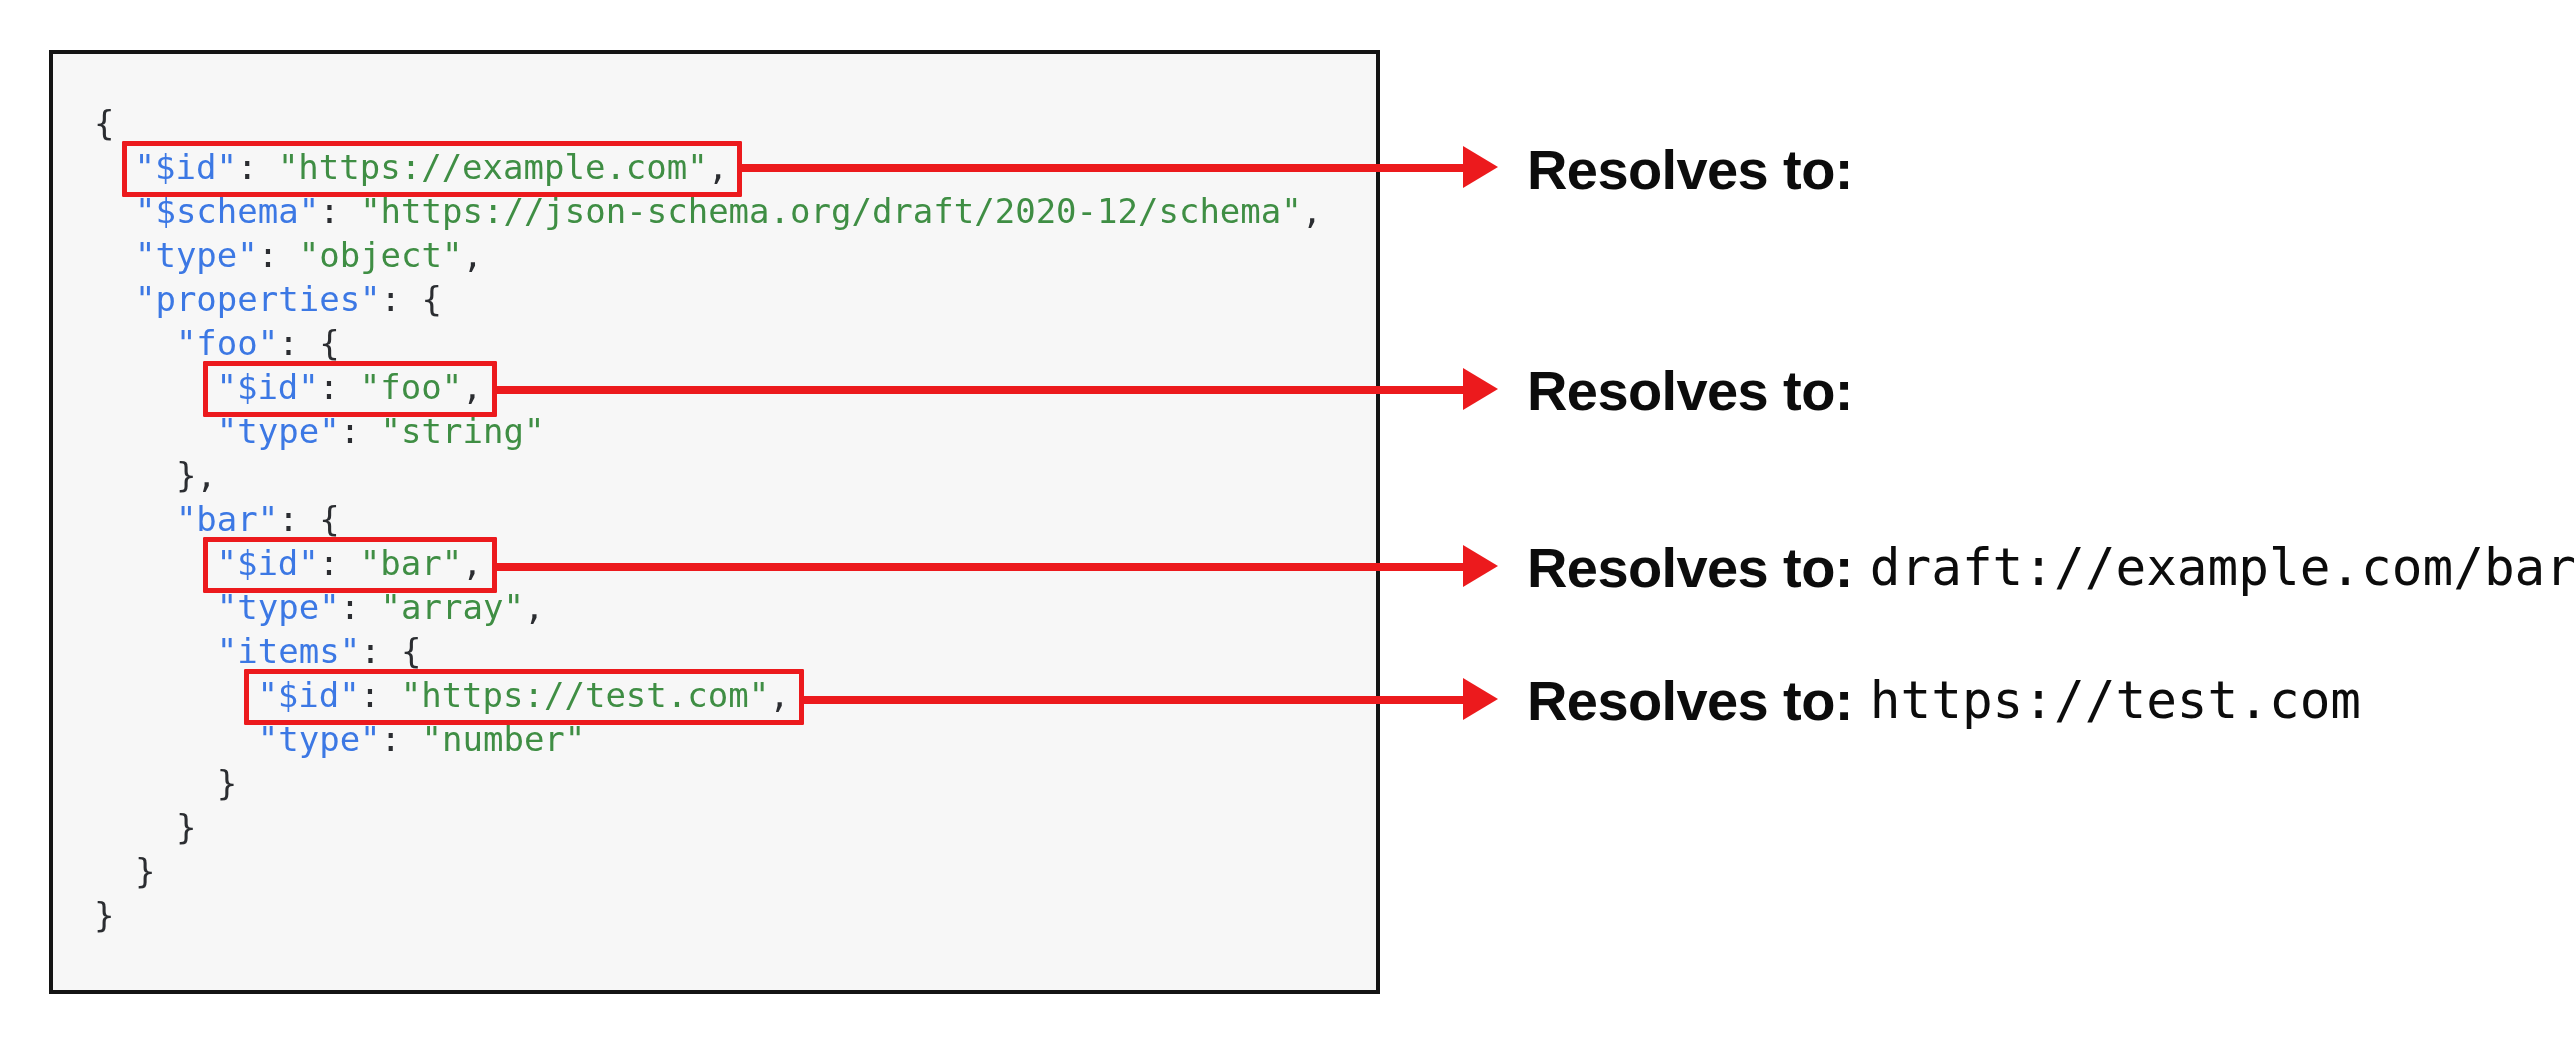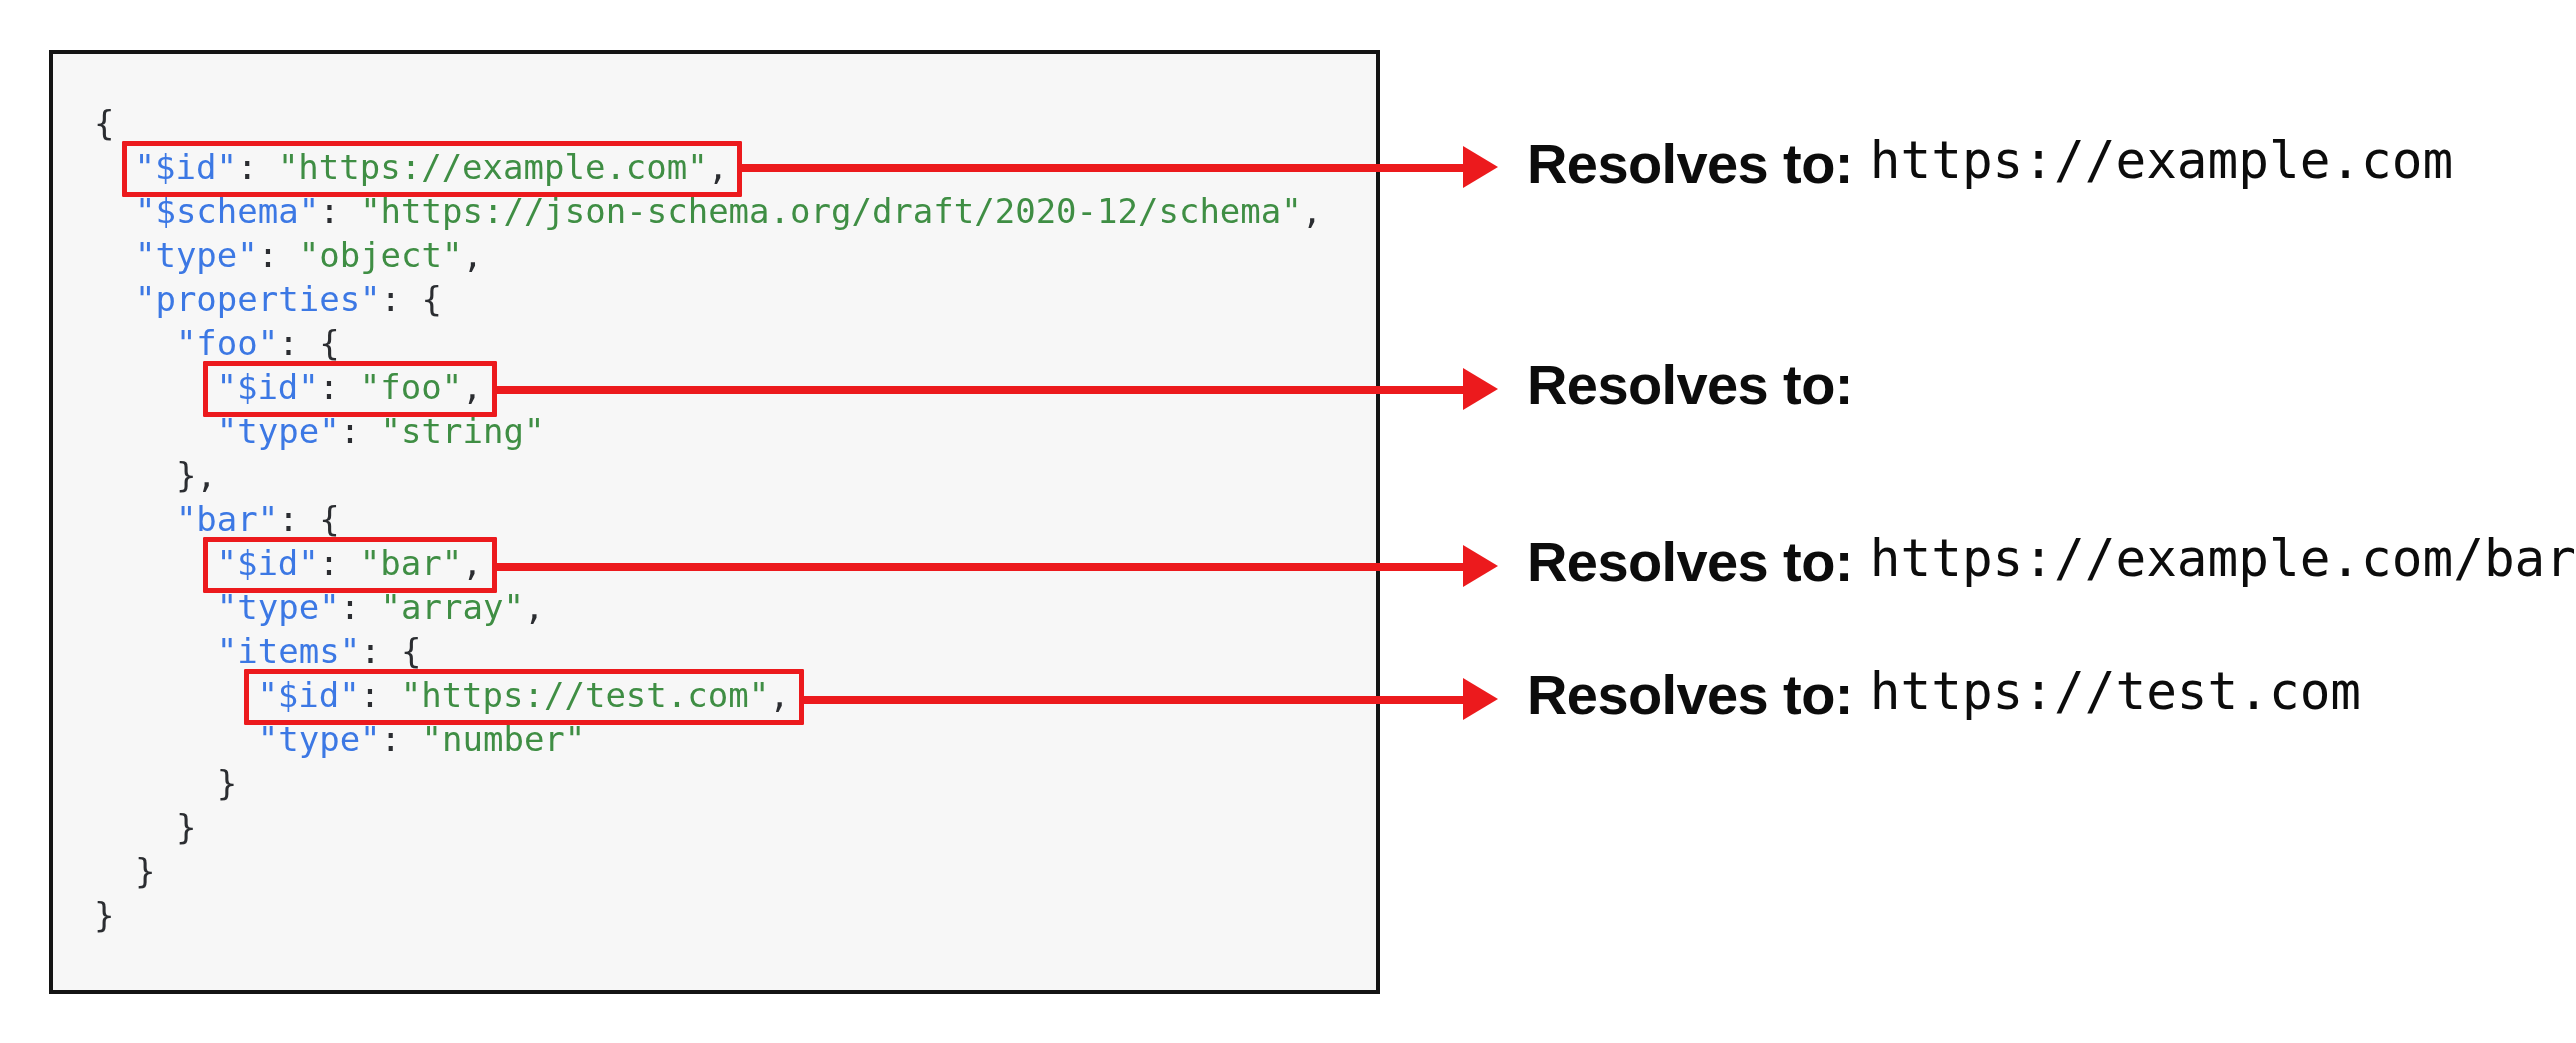--- a/index.html
+++ b/index.html
@@ -41,21 +41,21 @@
   }
   .annotation-arrow{position:absolute;height:8px;background:var(--red);}
   .arrowhead{
     position:absolute;width:0;height:0;
     border-left:35px solid var(--red);
     border-top:21.4px solid transparent;
     border-bottom:21.4px solid transparent;
   }
   .annotation-row{
     position:absolute;left:1527px;height:76px;
-    display:flex;align-items:flex-start;gap:17px;white-space:nowrap;
+    display:flex;align-items:center;gap:17px;white-space:nowrap;
   }
   .annotation-label{
     font-family:"Liberation Sans","DejaVu Sans",sans-serif;
     font-weight:bold;font-size:56px;color:var(--ink);letter-spacing:-0.6px;
   }
   .annotation-url{
     font-family:"DejaVu Sans Mono",monospace;
     font-size:51px;color:var(--ink);
   }
 </style>
@@ -63,34 +63,33 @@
 <body>
 
 <div class="code-panel">
   <div class="code" id="code-root"><div class="code-line"><span class="tok-punc">{</span></div><div class="code-line">  <span class="hl"><span class="tok-key">"$id"</span><span class="tok-punc">: </span><span class="tok-str">"https://example.com"</span><span class="tok-punc">,</span></span></div><div class="code-line">  <span class="tok-key">"$schema"</span><span class="tok-punc">: </span><span class="tok-str">"https://json-schema.org/draft/2020-12/schema"</span><span class="tok-punc">,</span></div><div class="code-line">  <span class="tok-key">"type"</span><span class="tok-punc">: </span><span class="tok-str">"object"</span><span class="tok-punc">,</span></div><div class="code-line">  <span class="tok-key">"properties"</span><span class="tok-punc">: {</span></div><div class="code-line">    <span class="tok-key">"foo"</span><span class="tok-punc">: {</span></div><div class="code-line">      <span class="hl"><span class="tok-key">"$id"</span><span class="tok-punc">: </span><span class="tok-str">"foo"</span><span class="tok-punc">,</span></span></div><div class="code-line">      <span class="tok-key">"type"</span><span class="tok-punc">: </span><span class="tok-str">"string"</span></div><div class="code-line">    <span class="tok-punc">},</span></div><div class="code-line">    <span class="tok-key">"bar"</span><span class="tok-punc">: {</span></div><div class="code-line">      <span class="hl"><span class="tok-key">"$id"</span><span class="tok-punc">: </span><span class="tok-str">"bar"</span><span class="tok-punc">,</span></span></div><div class="code-line">      <span class="tok-key">"type"</span><span class="tok-punc">: </span><span class="tok-str">"array"</span><span class="tok-punc">,</span></div><div class="code-line">      <span class="tok-key">"items"</span><span class="tok-punc">: {</span></div><div class="code-line">        <span class="hl"><span class="tok-key">"$id"</span><span class="tok-punc">: </span><span class="tok-str">"https://test.com"</span><span class="tok-punc">,</span></span></div><div class="code-line">        <span class="tok-key">"type"</span><span class="tok-punc">: </span><span class="tok-str">"number"</span></div><div class="code-line">      <span class="tok-punc">}</span></div><div class="code-line">    <span class="tok-punc">}</span></div><div class="code-line">  <span class="tok-punc">}</span></div><div class="code-line"><span class="tok-punc">}</span></div></div>
 </div>
 
 <div class="annotation-arrow" style="left:738px;top:164px;width:726px;"></div>
 <div class="arrowhead" style="left:1463px;top:146px;"></div>
 <div class="annotation-row" style="top:131px;">
   <span class="annotation-label">Resolves to:</span>
-  <span class="annotation-url">https://example.com</span>
 </div>
 
 <div class="annotation-arrow" style="left:494px;top:386px;width:970px;"></div>
 <div class="arrowhead" style="left:1463px;top:368px;"></div>
 <div class="annotation-row" style="top:352px;">
   <span class="annotation-label">Resolves to:</span>
 </div>
 
 <div class="annotation-arrow" style="left:494px;top:563px;width:970px;"></div>
 <div class="arrowhead" style="left:1463px;top:545px;"></div>
 <div class="annotation-row" style="top:529px;">
   <span class="annotation-label">Resolves to:</span>
-  <span class="annotation-url">https://example.com/bar</span>
+  <span class="annotation-url">draft://example.com/bar</span>
 </div>
 
 <div class="annotation-arrow" style="left:802px;top:696px;width:662px;"></div>
 <div class="arrowhead" style="left:1463px;top:678px;"></div>
 <div class="annotation-row" style="top:662px;">
   <span class="annotation-label">Resolves to:</span>
   <span class="annotation-url">https://test.com</span>
 </div>
 
 

